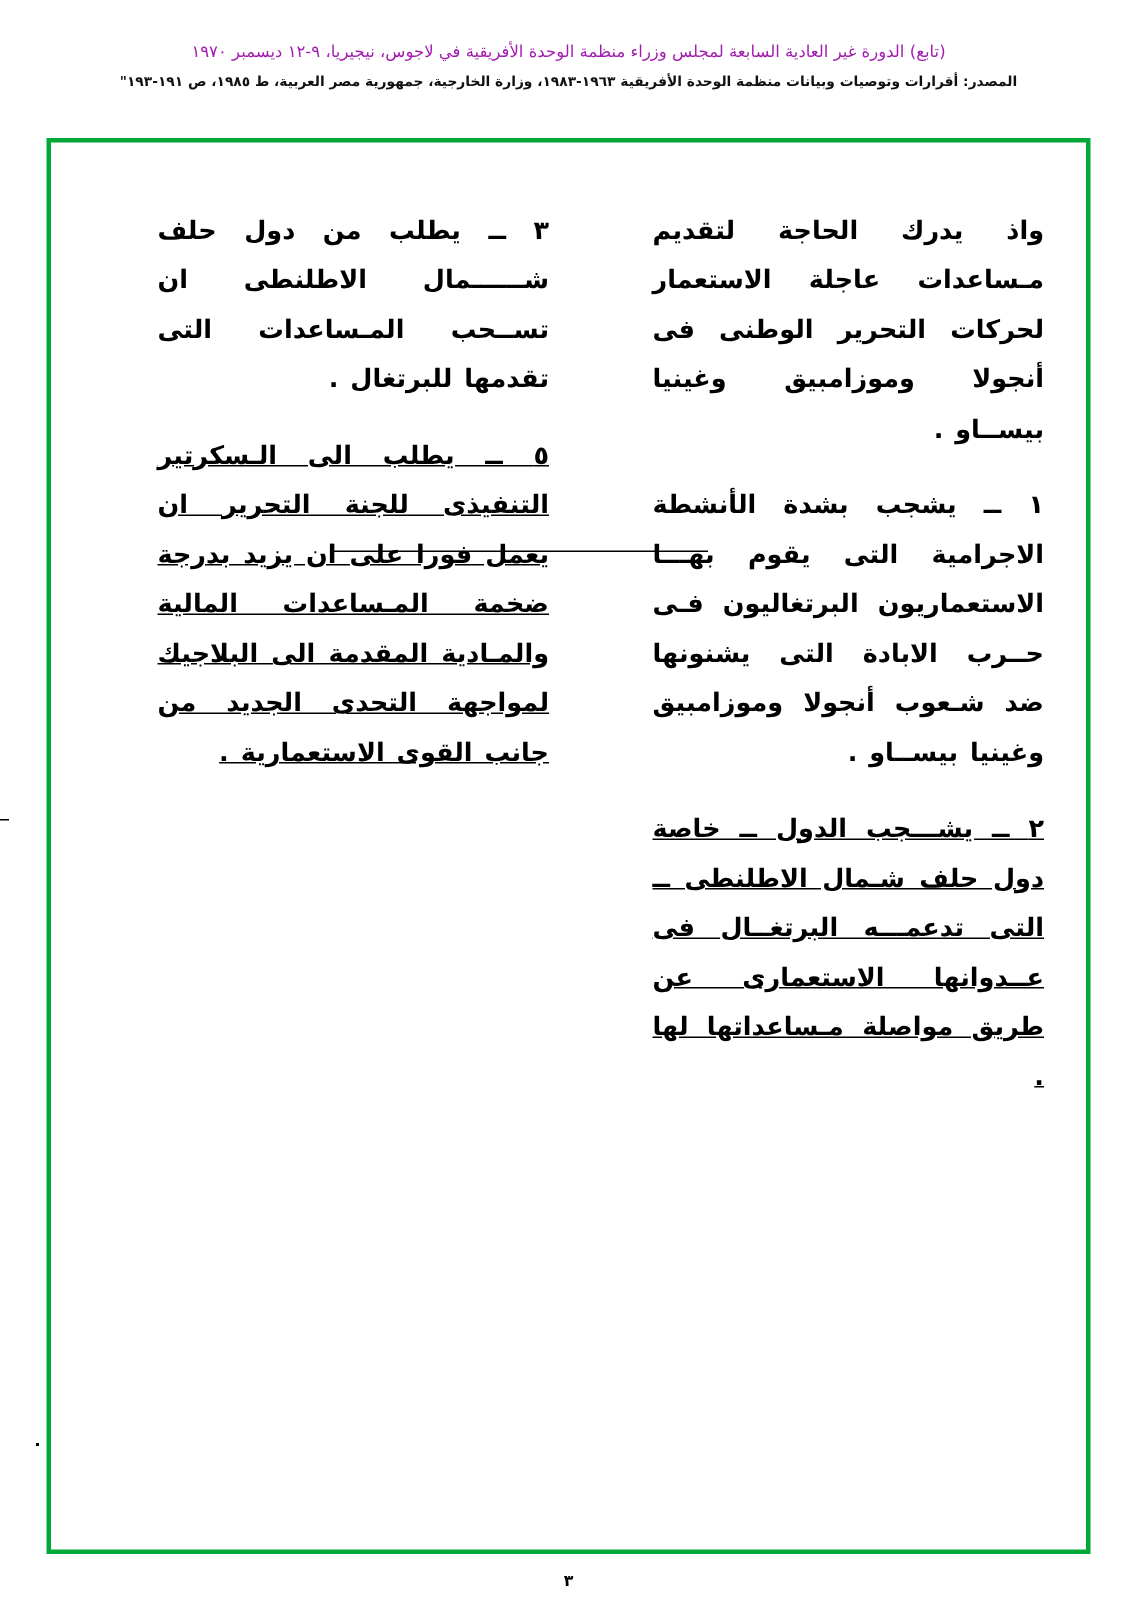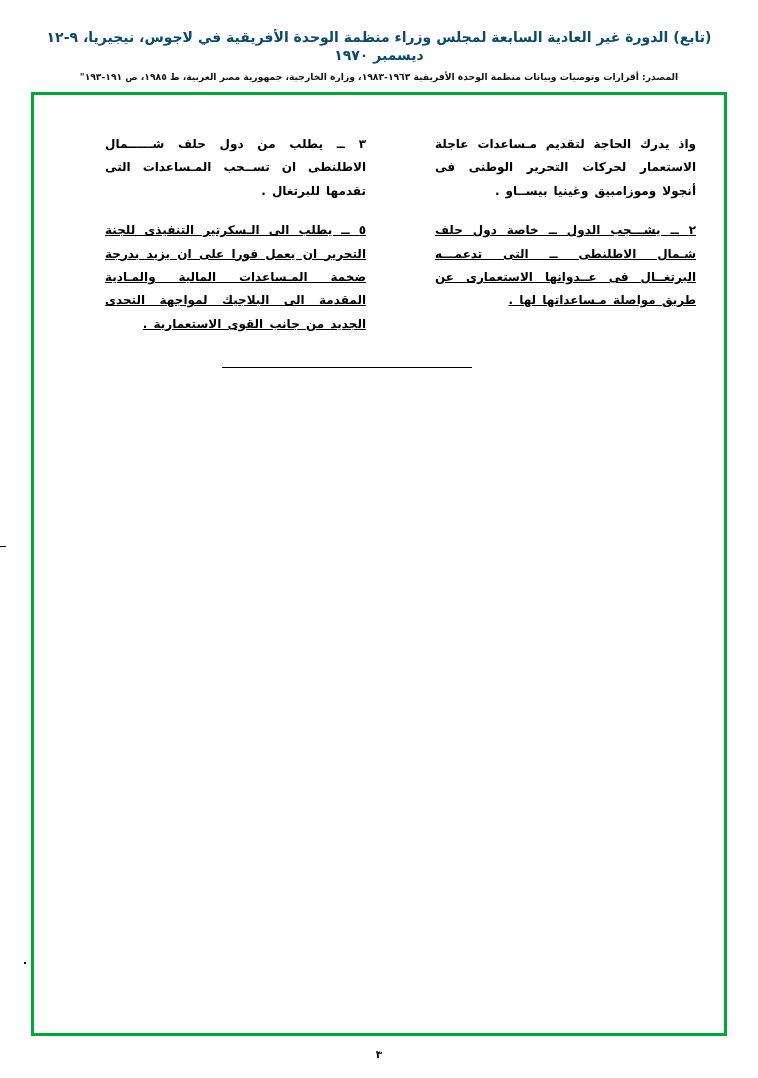--- a/index.html
+++ b/index.html
@@ -24,25 +24,25 @@
   
   .header {
     position: absolute;
     top: 28px;
     left: 0;
     right: 0;
     text-align: center;
     direction: rtl;
   }
   .header-title {
-    font-size: 14px;
-    font-weight: bold;
+    font-size: 11px;
+    font-weight: normal;
     letter-spacing: 0px;
     line-height: 1.3;
-    color: #0c4a6e;
+    color: #a21caf;
     padding: 0 28px;
   }
   .header-source {
     margin-top: 7px;
     font-size: 9.2px;
     font-weight: bold;
     color: #111;
     padding: 0 28px;
     line-height: 1.3;
   }
@@ -69,21 +69,21 @@
     flex-direction: row;
     gap: 26px;
     direction: rtl;
   }
   .col {
     flex: 1 1 0;
     min-width: 0;
   }
 
   .para {
-    font-size: 12px;
+    font-size: 17px;
     line-height: 1.95;
     text-align: justify;
     text-align-last: right;
     margin-bottom: 16px;
     font-weight: bold;
     color: #000;
     letter-spacing: 0.2px;
     word-spacing: 2px;
     margin-left: 43px;
   }
@@ -138,20 +138,21 @@
     <div class="header-title">(تابع) الدورة غير العادية السابعة لمجلس وزراء منظمة الوحدة الأفريقية في لاجوس، نيجيريا، ٩-١٢ ديسمبر ١٩٧٠</div>
     <div class="header-source">المصدر: أقرارات وتوصيات وبيانات منظمة الوحدة الأفريقية ١٩٦٣-١٩٨٣، وزارة الخارجية، جمهورية مصر العربية، ط ١٩٨٥، ص ١٩١-١٩٣"</div>
   </div>
 
   <div class="frame">
 
     <div class="columns">
 
       <div class="col">
         <p class="para">واذ يدرك الحاجة لتقديم مـساعدات عاجلة الاستعمار لحركات التحرير الوطنى فى أنجولا وموزامبيق وغينيا بيســاو .</p>
+        <p class="para">١ ــ يشجب بشدة الأنشطة الاجرامية التى يقوم بهـــا الاستعماريون البرتغاليون فـى حــرب الابادة التى يشنونها ضد شـعوب أنجولا وموزامبيق وغينيا بيســاو .</p>
         <p class="para">٢ ــ يشـــجب الدول ــ خاصة دول حلف شـمال الاطلنطى ــ التى تدعمـــه البرتغــال فى عــدوانها الاستعمارى عن طريق مواصلة مـساعداتها لها .</p>
       </div>
 
       <div class="col">
         <p class="para">٣ ــ يطلب من دول حلف شــــــمال الاطلنطى ان تســحب المـساعدات التى تقدمها للبرتغال .</p>
         <p class="para">٥ ــ يطلب الى الـسكرتير التنفيذى للجنة التحرير ان يعمل فورا على ان يزيد بدرجة ضخمة المـساعدات المالية والمـادية المقدمة الى البلاجيك لمواجهة التحدى الجديد من جانب القوى الاستعمارية .</p>
       </div>
 
     </div>
 

